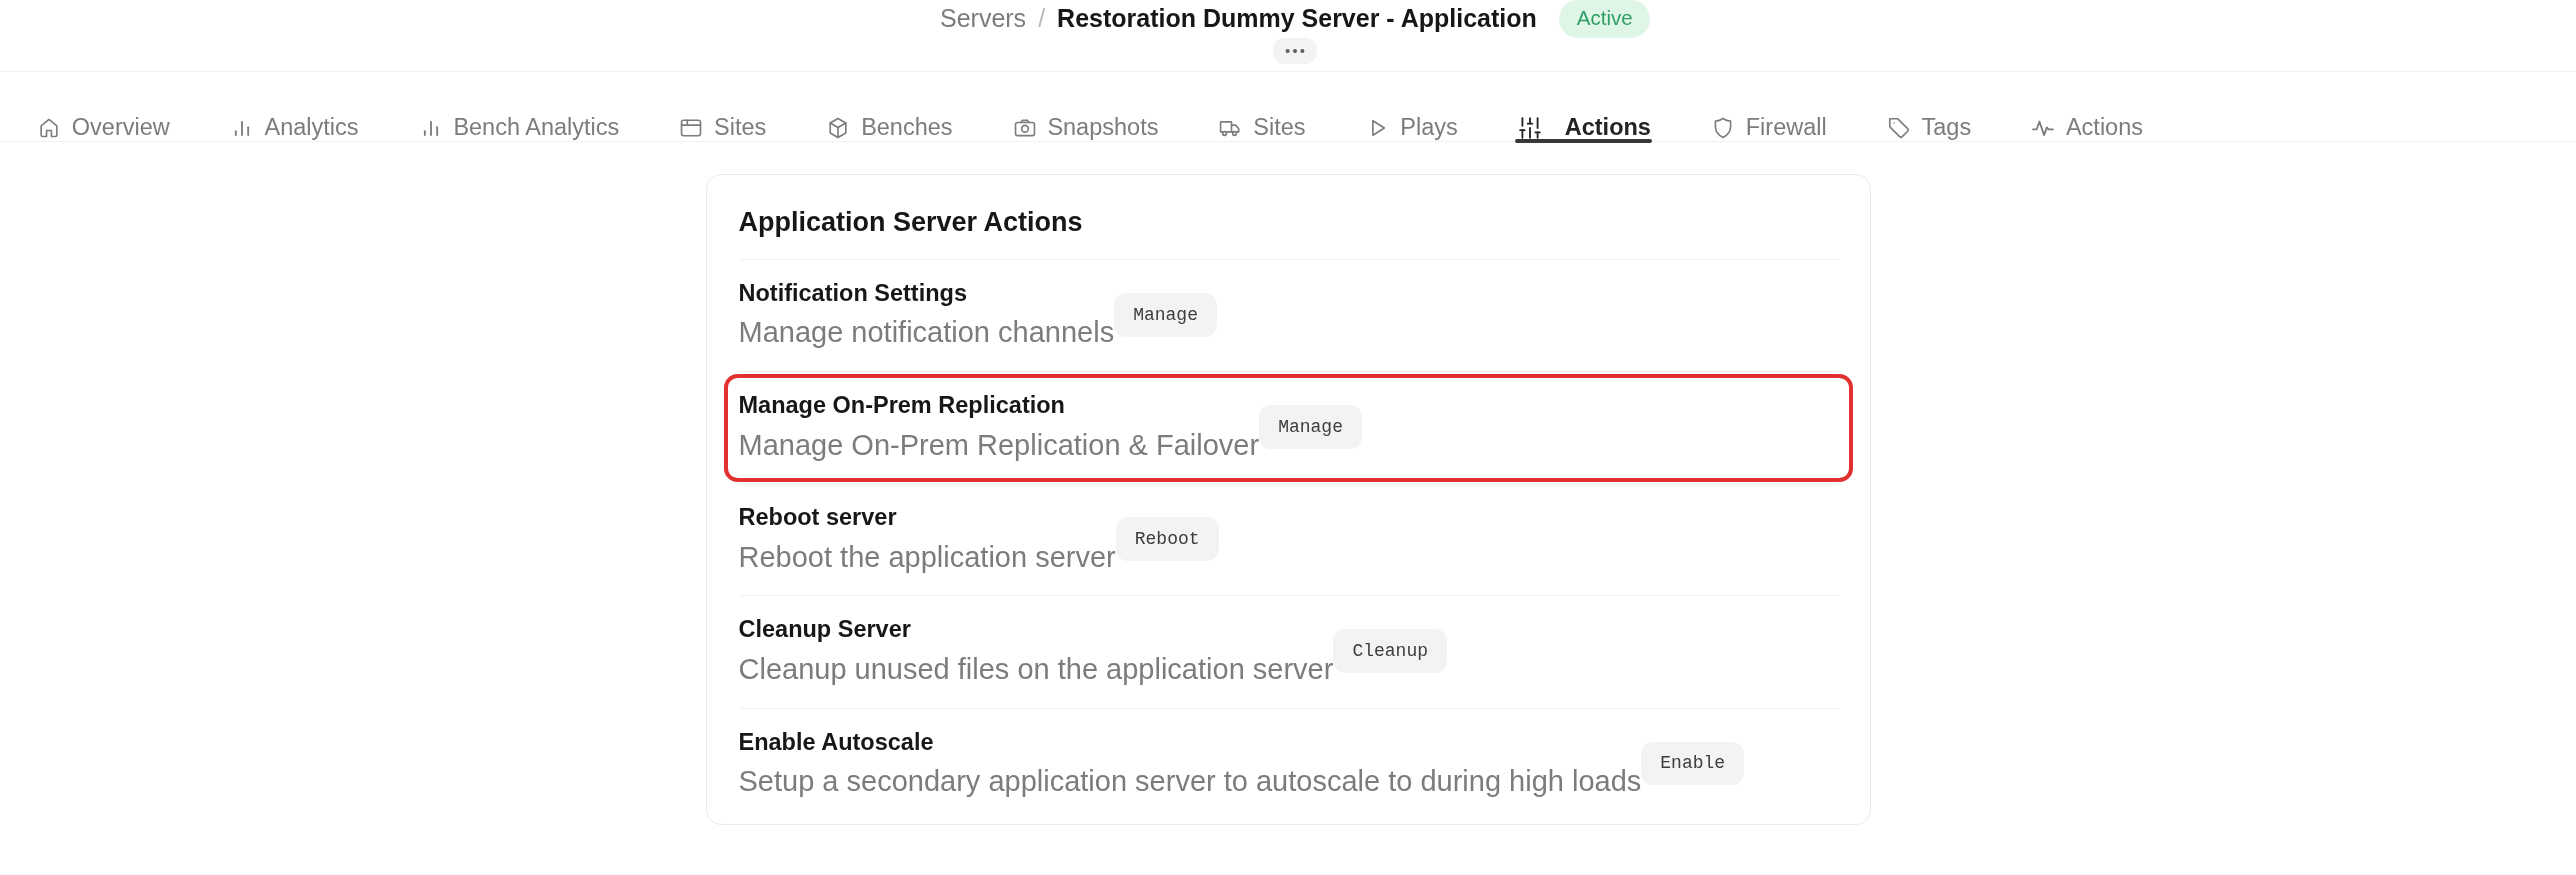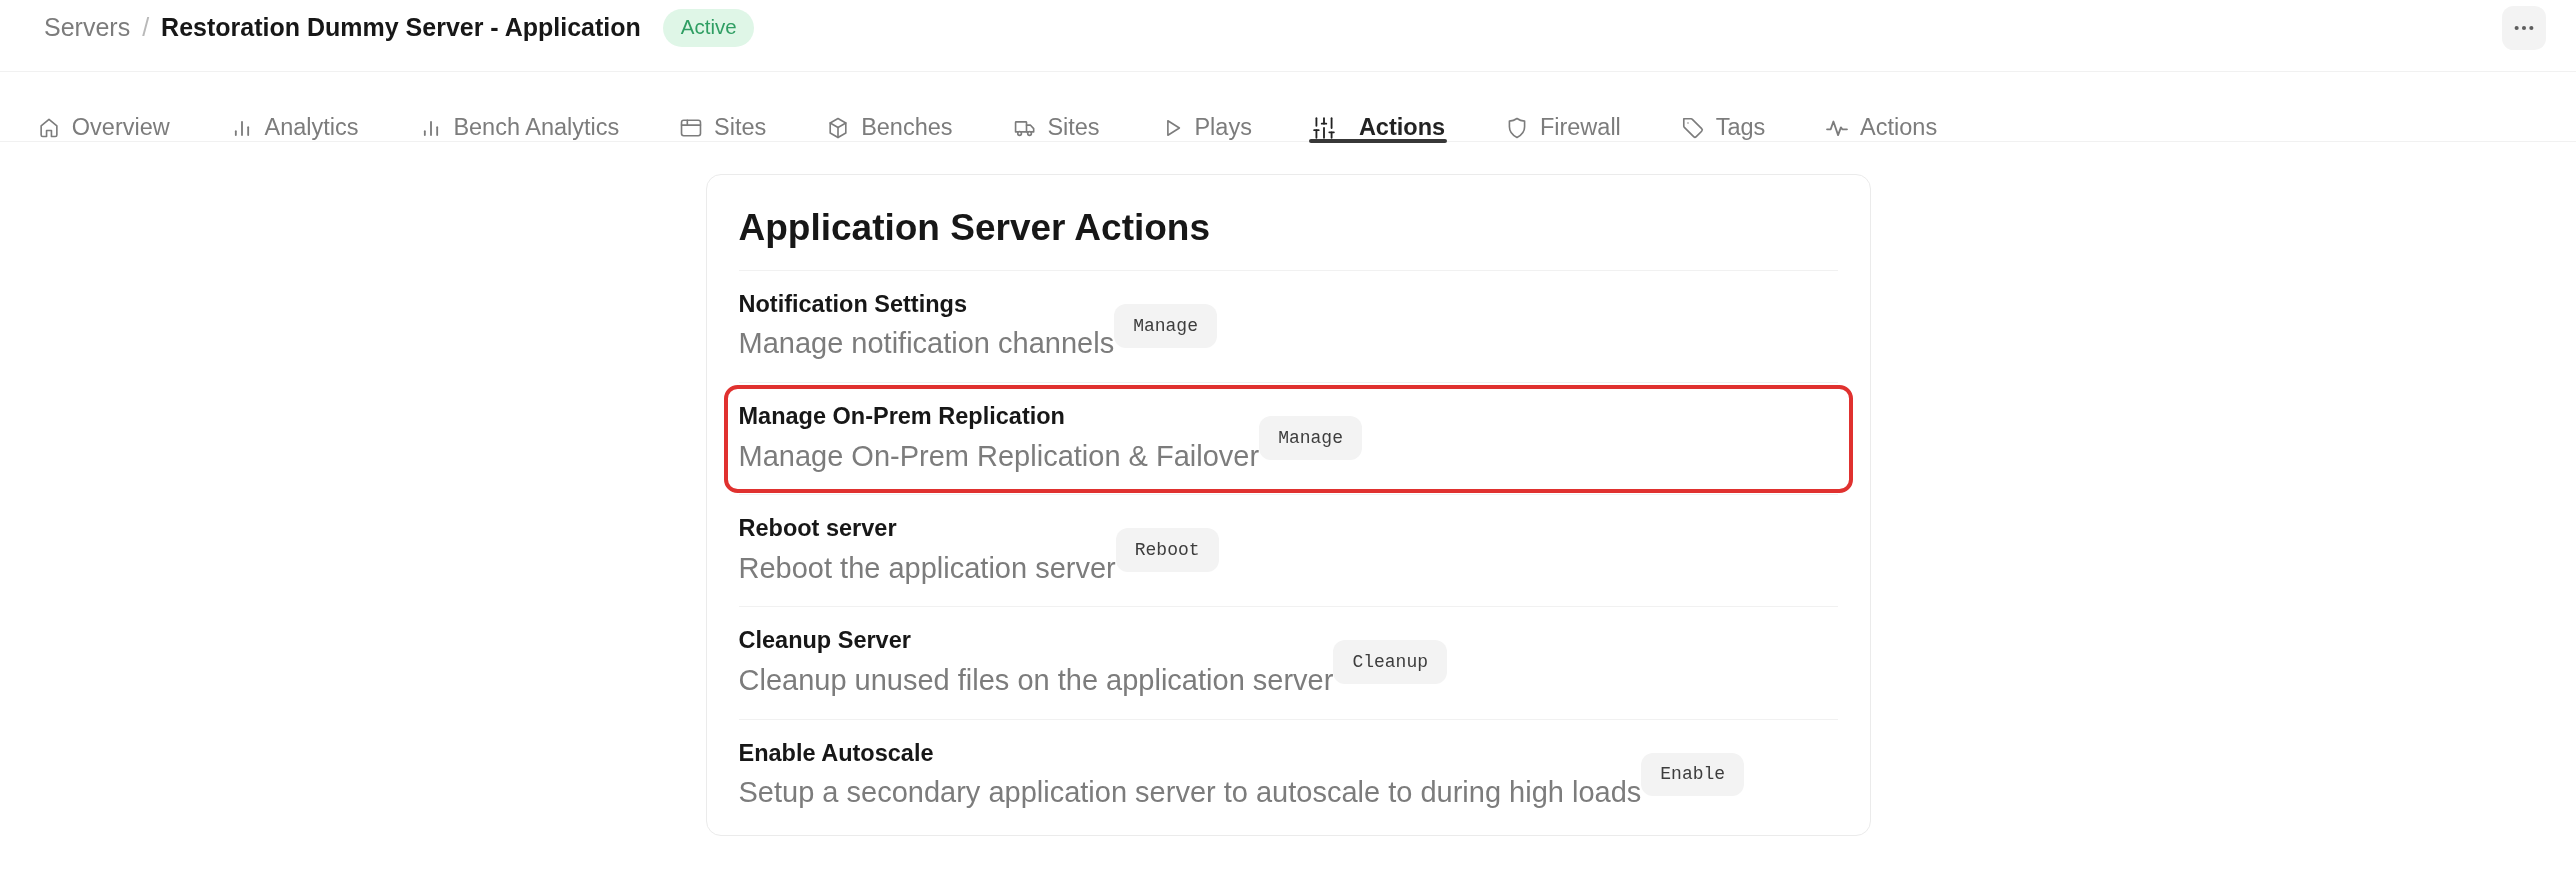--- a/index.html
+++ b/index.html
@@ -24,20 +24,21 @@
   }
   svg.icon{display:block;flex:0 0 auto;}
 
   
   .header{
     height:72px;
     display:flex;align-items:center;justify-content:space-between;
     padding:0 30px 15px 44px;
     border-bottom:1.5px solid var(--c-divider);
     background:#ffffff;
+    flex-direction:column;
   }
   .breadcrumb{display:flex;align-items:center;gap:12px;font-size:25px;}
   .crumb-parent{color:var(--c-text-gray);}
   .crumb-sep{color:#b9b9b9;}
   .crumb-current{color:var(--c-text-dark);font-weight:700;}
   .status-badge{
     margin-left:10.6px;
     background:var(--c-badge-bg);color:var(--c-badge-text);
     font-size:20.5px;line-height:1;
     padding:8.3px 17.4px 9px;
@@ -73,21 +74,21 @@
   
   .content{padding-top:32px;}
   .panel{
     width:1165px;margin:0 auto;
     background:#ffffff;
     border:1.5px solid var(--c-panel-border);
     border-radius:15px;
     padding:0 32px 4.5px;
   }
   .panel-title{
-    font-size:37px;font-weight:700;color:var(--c-text-dark);
+    font-size:27px;font-weight:700;color:var(--c-text-dark);
     padding:32px 0 21px;
     border-bottom:1.5px solid var(--c-divider);
   }
   .action-row{
     position:relative;
     display:flex;align-items:center;justify-content:flex-start;
     padding:19px 0 20.5px;
     border-bottom:1.5px solid var(--c-divider);
   }
   .action-row:last-child{border-bottom:none;}
@@ -219,20 +220,26 @@
     <span class="tab-label">Sites</span>
   </div>
 
   <div class="tab">
     <svg class="icon tab-icon" width="26" height="26" viewBox="0 0 34 34">
         <use href="#package-icon"></use>
       </svg>
     <span class="tab-label">Benches</span>
   </div>
 
+  <div class="tab">
+    <svg class="icon tab-icon" width="26" height="26" viewBox="0 0 34 34">
+        <use href="#camera-icon"></use>
+      </svg>
+    <span class="tab-label">Snapshots</span>
+  </div>
 
   <div class="tab">
     <svg class="icon tab-icon" width="26" height="26" viewBox="0 0 34 34">
         <use href="#truck-icon"></use>
       </svg>
     <span class="tab-label">Sites</span>
   </div>
 
   <div class="tab">
     <svg class="icon tab-icon" width="26" height="26" viewBox="0 0 34 34">

